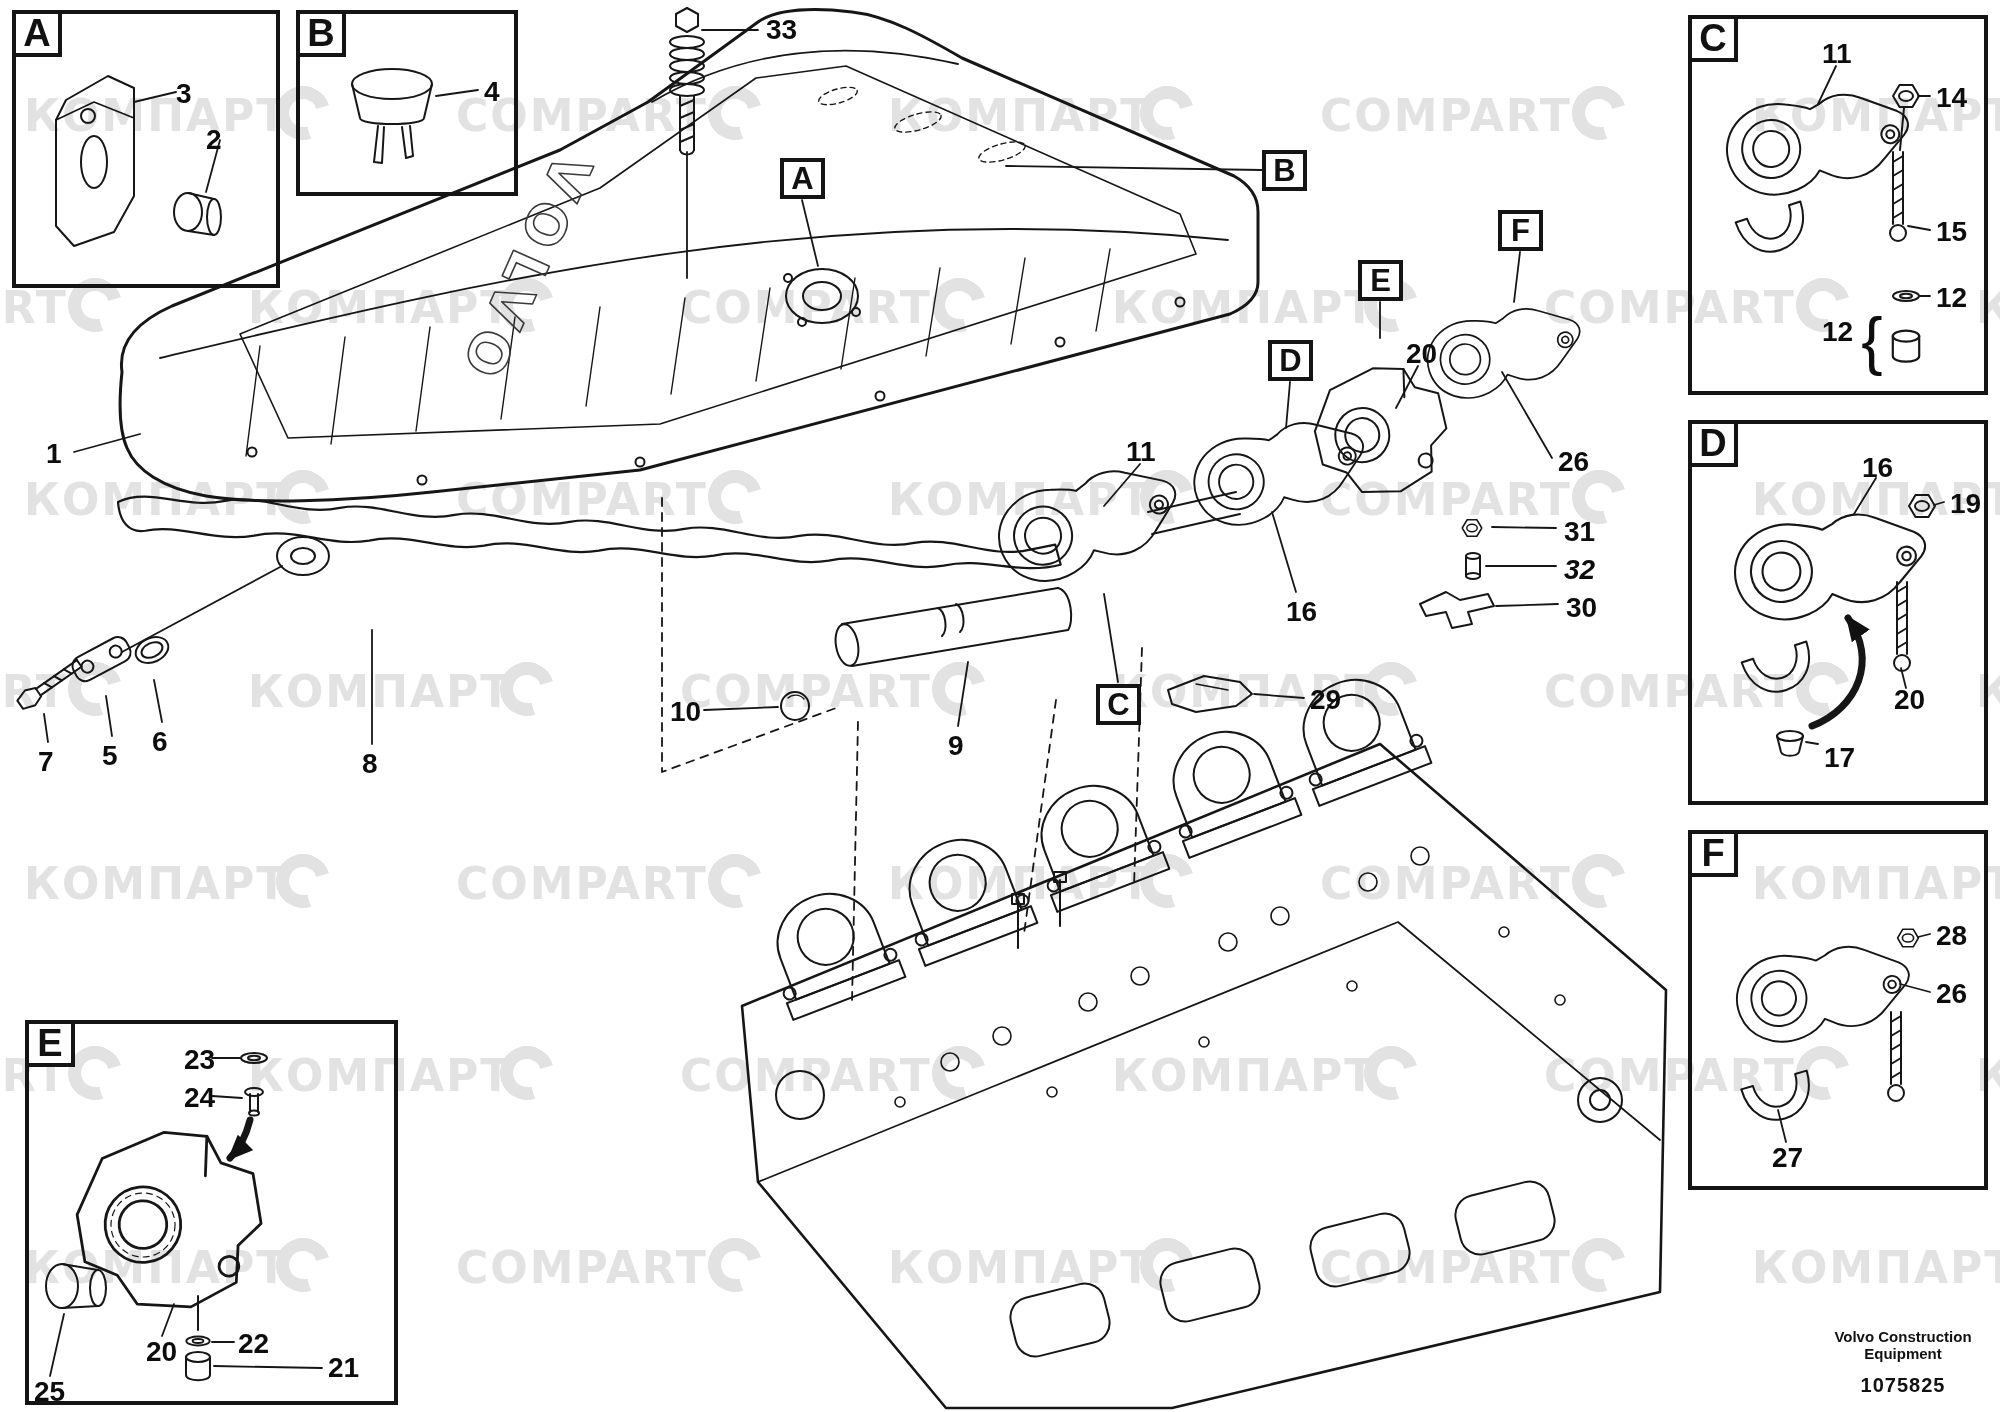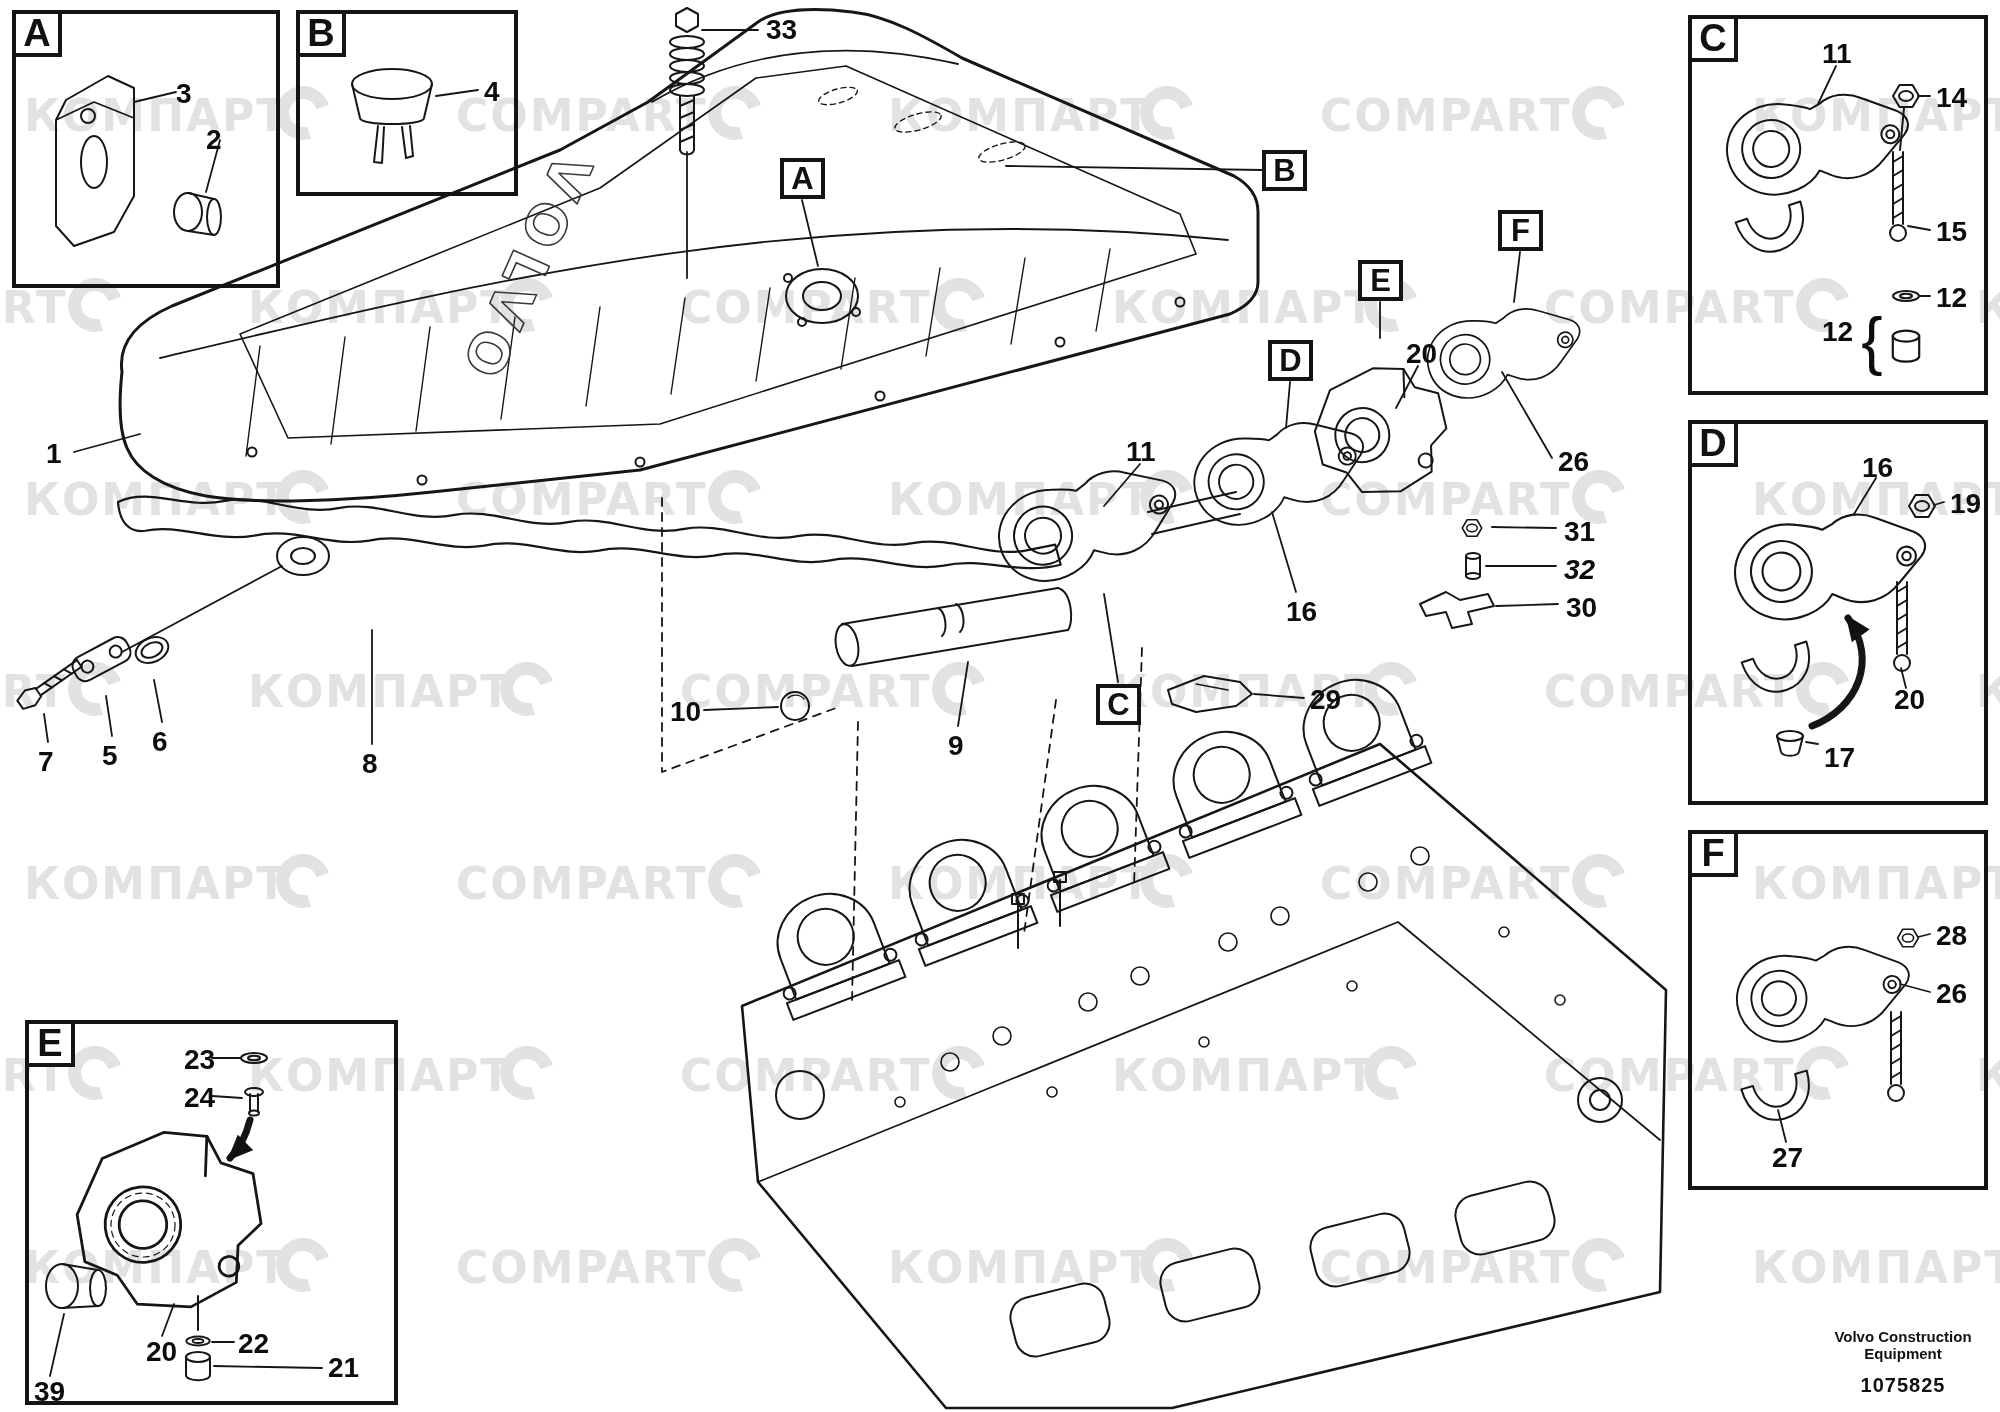--- a/index.html
+++ b/index.html
@@ -476,16 +476,16 @@
     <div class="callout" style="left: 1862px; top: 452px;">16</div>
     <div class="callout" style="left: 1950px; top: 488px;">19</div>
     <div class="callout" style="left: 1894px; top: 684px;">20</div>
     <div class="callout" style="left: 1824px; top: 730px; margin-top: 12px;">17</div>
     <div class="callout" style="left: 1936px; top: 920px;">28</div>
     <div class="callout" style="left: 1936px; top: 978px;">26</div>
     <div class="callout" style="left: 1772px; top: 1142px;">27</div>
     <div class="callout" style="left: 184px; top: 1044px;">23</div>
     <div class="callout" style="left: 184px; top: 1082px;">24</div>
     <div class="callout" style="left: 146px; top: 1336px;">20</div>
-    <div class="callout" style="left: 34px; top: 1376px;">39</div>
+    <div class="callout" style="left: 34px; top: 1376px;">25</div>
     <div class="callout" style="left: 238px; top: 1328px;">22</div>
     <div class="callout" style="left: 328px; top: 1352px;">21</div>
   </div>
 
 </body></html>

